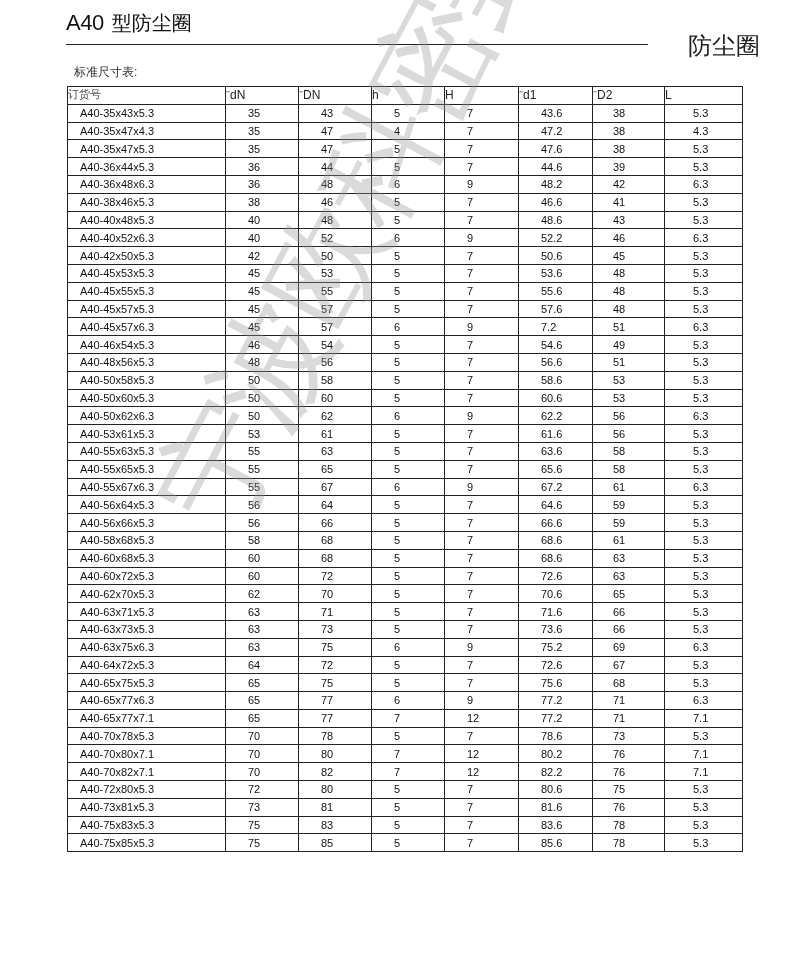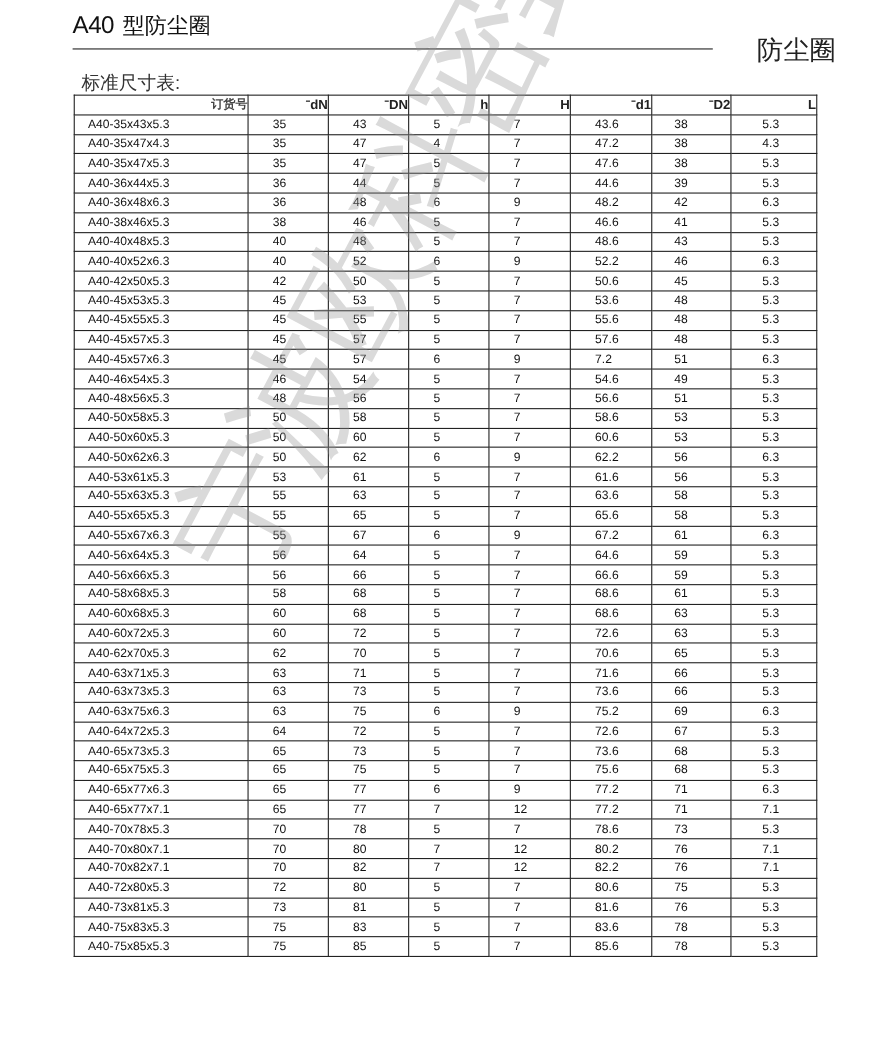--- a/index.html
+++ b/index.html
@@ -2,24 +2,24 @@
 <html><head>
 <meta charset="utf-8">
 <style>
   html, body { margin:0; padding:0; background:#ffffff; }
   body { width:800px; height:967px; position:relative; overflow:hidden; font-family:"Liberation Sans", sans-serif; color:#111; }
   .title { position:absolute; left:66px; top:10px; font-size:22px; color:#111; white-space:nowrap; }
   .title .code { font-family:"Liberation Sans", sans-serif; letter-spacing:-0.5px; }
   .title .cn { font-family:"DejaVu Sans", sans-serif; font-weight:300; margin-left:8px; font-size:20px; }
   .rule { position:absolute; left:66px; top:44px; width:582px; height:0; border-top:1.5px solid #222; }
   .category { position:absolute; left:661px; top:30px; font-family:"DejaVu Sans", sans-serif; font-size:24px; color:#222;margin-left:27px; }
-  .subtitle { position:absolute; left:74px; top:64px; font-family:Liberation Sans, sans-serif; font-size:17px; color:#333; }
+  .subtitle { position:absolute; left:74px; top:64px; font-family:Liberation Sans, sans-serif; font-size:12px; color:#333; }
   table.spec { position:absolute; left:67px; top:86px; border-collapse:collapse; font-size:11px; color:#111; }
   table.spec th, table.spec td { border:1px solid #222; height:16.8px; padding:0; line-height:16px; white-space:nowrap; }
-  table.spec th { font-weight:bold; text-align:right; font-size:12px; color:#222; }
+  table.spec th { font-weight:normal; text-align:left; font-size:12px; color:#222; }
   table.spec td { text-align:left; padding-left:22px; }
   table.spec td.code { padding-left:12px; }
   table.spec { border:1.5px solid #222; }
   .c0{width:145px}.c1{width:50px}.c2{width:50px}.c3{width:50px}.c4{width:51px}.c5{width:51px}.c6{width:51px}.c7{width:49px}
   table.spec th.c0 { font-family:"DejaVu Sans", sans-serif; font-size:11px; color:#444; }
   table.spec td.c6 { padding-left:20px; }
   table.spec td.c7 { padding-left:28px; }
   .watermark { position:absolute; left:120px; top:480px; font-family:"DejaVu Serif", serif; font-size:120px; color:rgba(150,150,150,0.35); transform:rotate(-62deg); transform-origin:left top; white-space:nowrap; pointer-events:none; letter-spacing:-6px; }
 </style>
 </head>
@@ -360,30 +360,20 @@
         <td class="c0 code">A40-64x72x5.3</td>
         <td class="c1">64</td>
         <td class="c2">72</td>
         <td class="c3">5</td>
         <td class="c4">7</td>
         <td class="c5">72.6</td>
         <td class="c6">67</td>
         <td class="c7">5.3</td>
       </tr>
       <tr>
-        <td class="c0 code">A40-65x73x5.3</td>
-        <td class="c1">65</td>
-        <td class="c2">73</td>
-        <td class="c3">5</td>
-        <td class="c4">7</td>
-        <td class="c5">73.6</td>
-        <td class="c6">68</td>
-        <td class="c7">5.3</td>
-      </tr>
-      <tr>
         <td class="c0 code">A40-65x75x5.3</td>
         <td class="c1">65</td>
         <td class="c2">75</td>
         <td class="c3">5</td>
         <td class="c4">7</td>
         <td class="c5">75.6</td>
         <td class="c6">68</td>
         <td class="c7">5.3</td>
       </tr>
       <tr>

